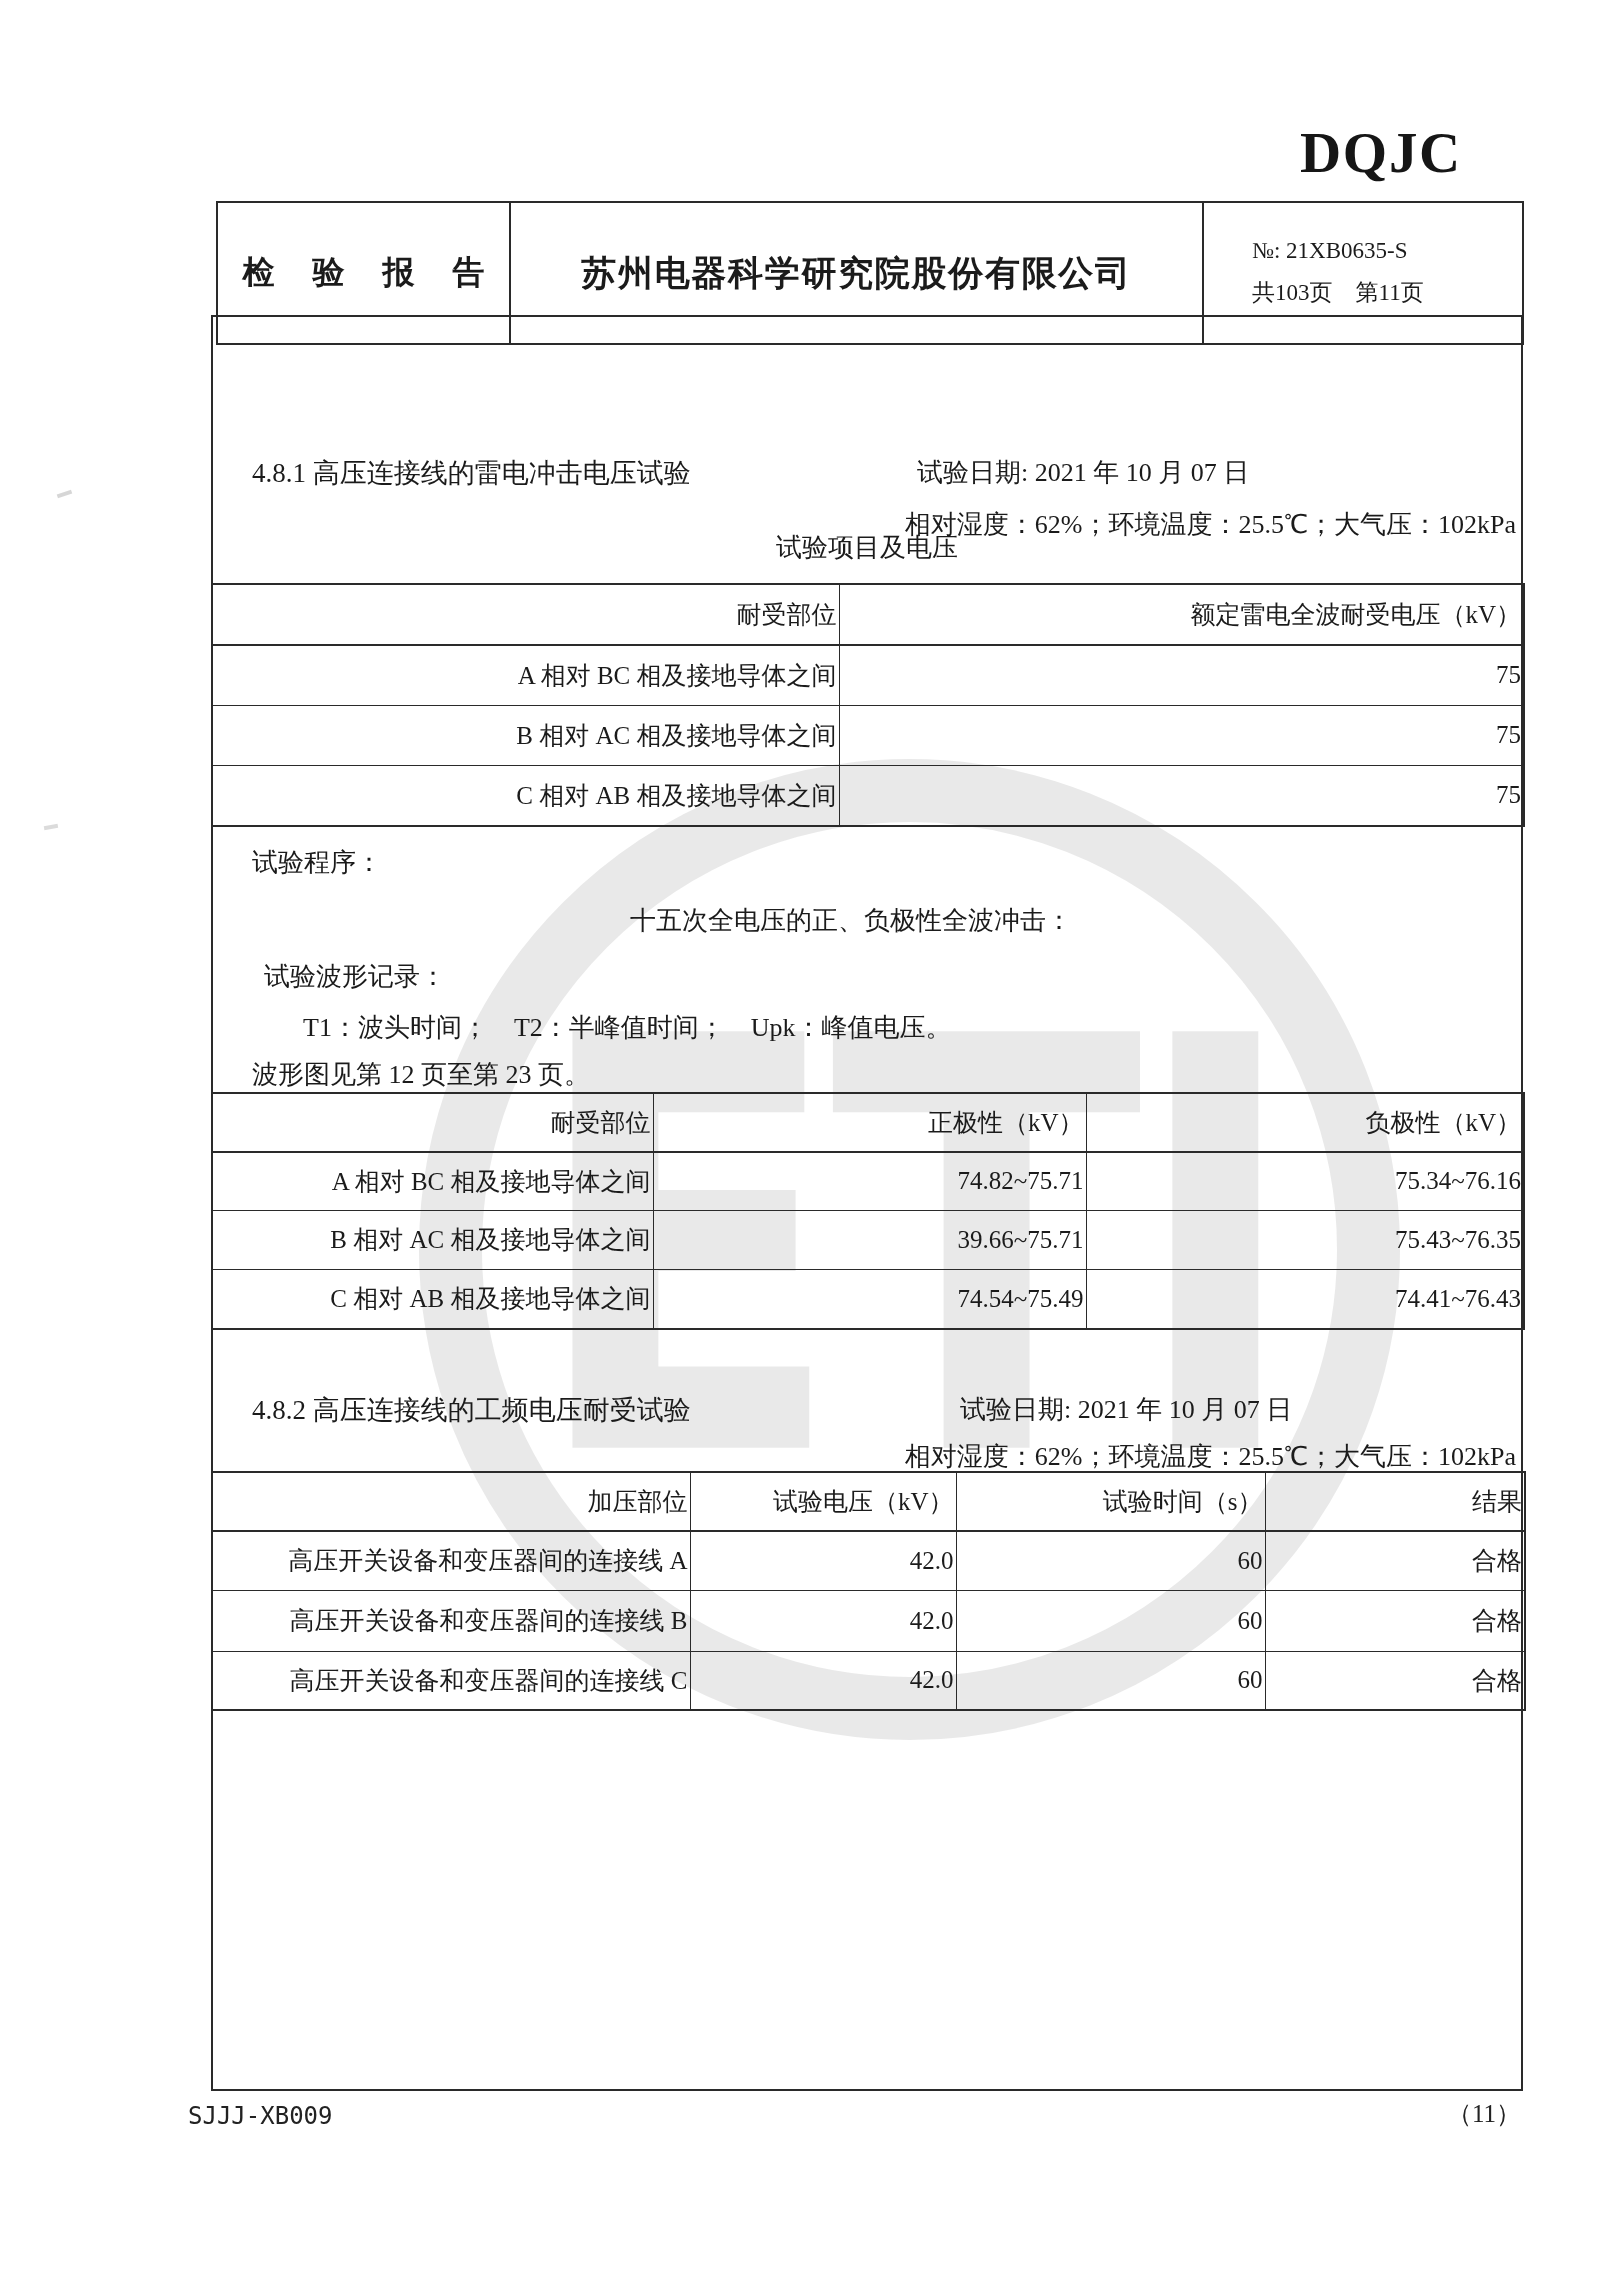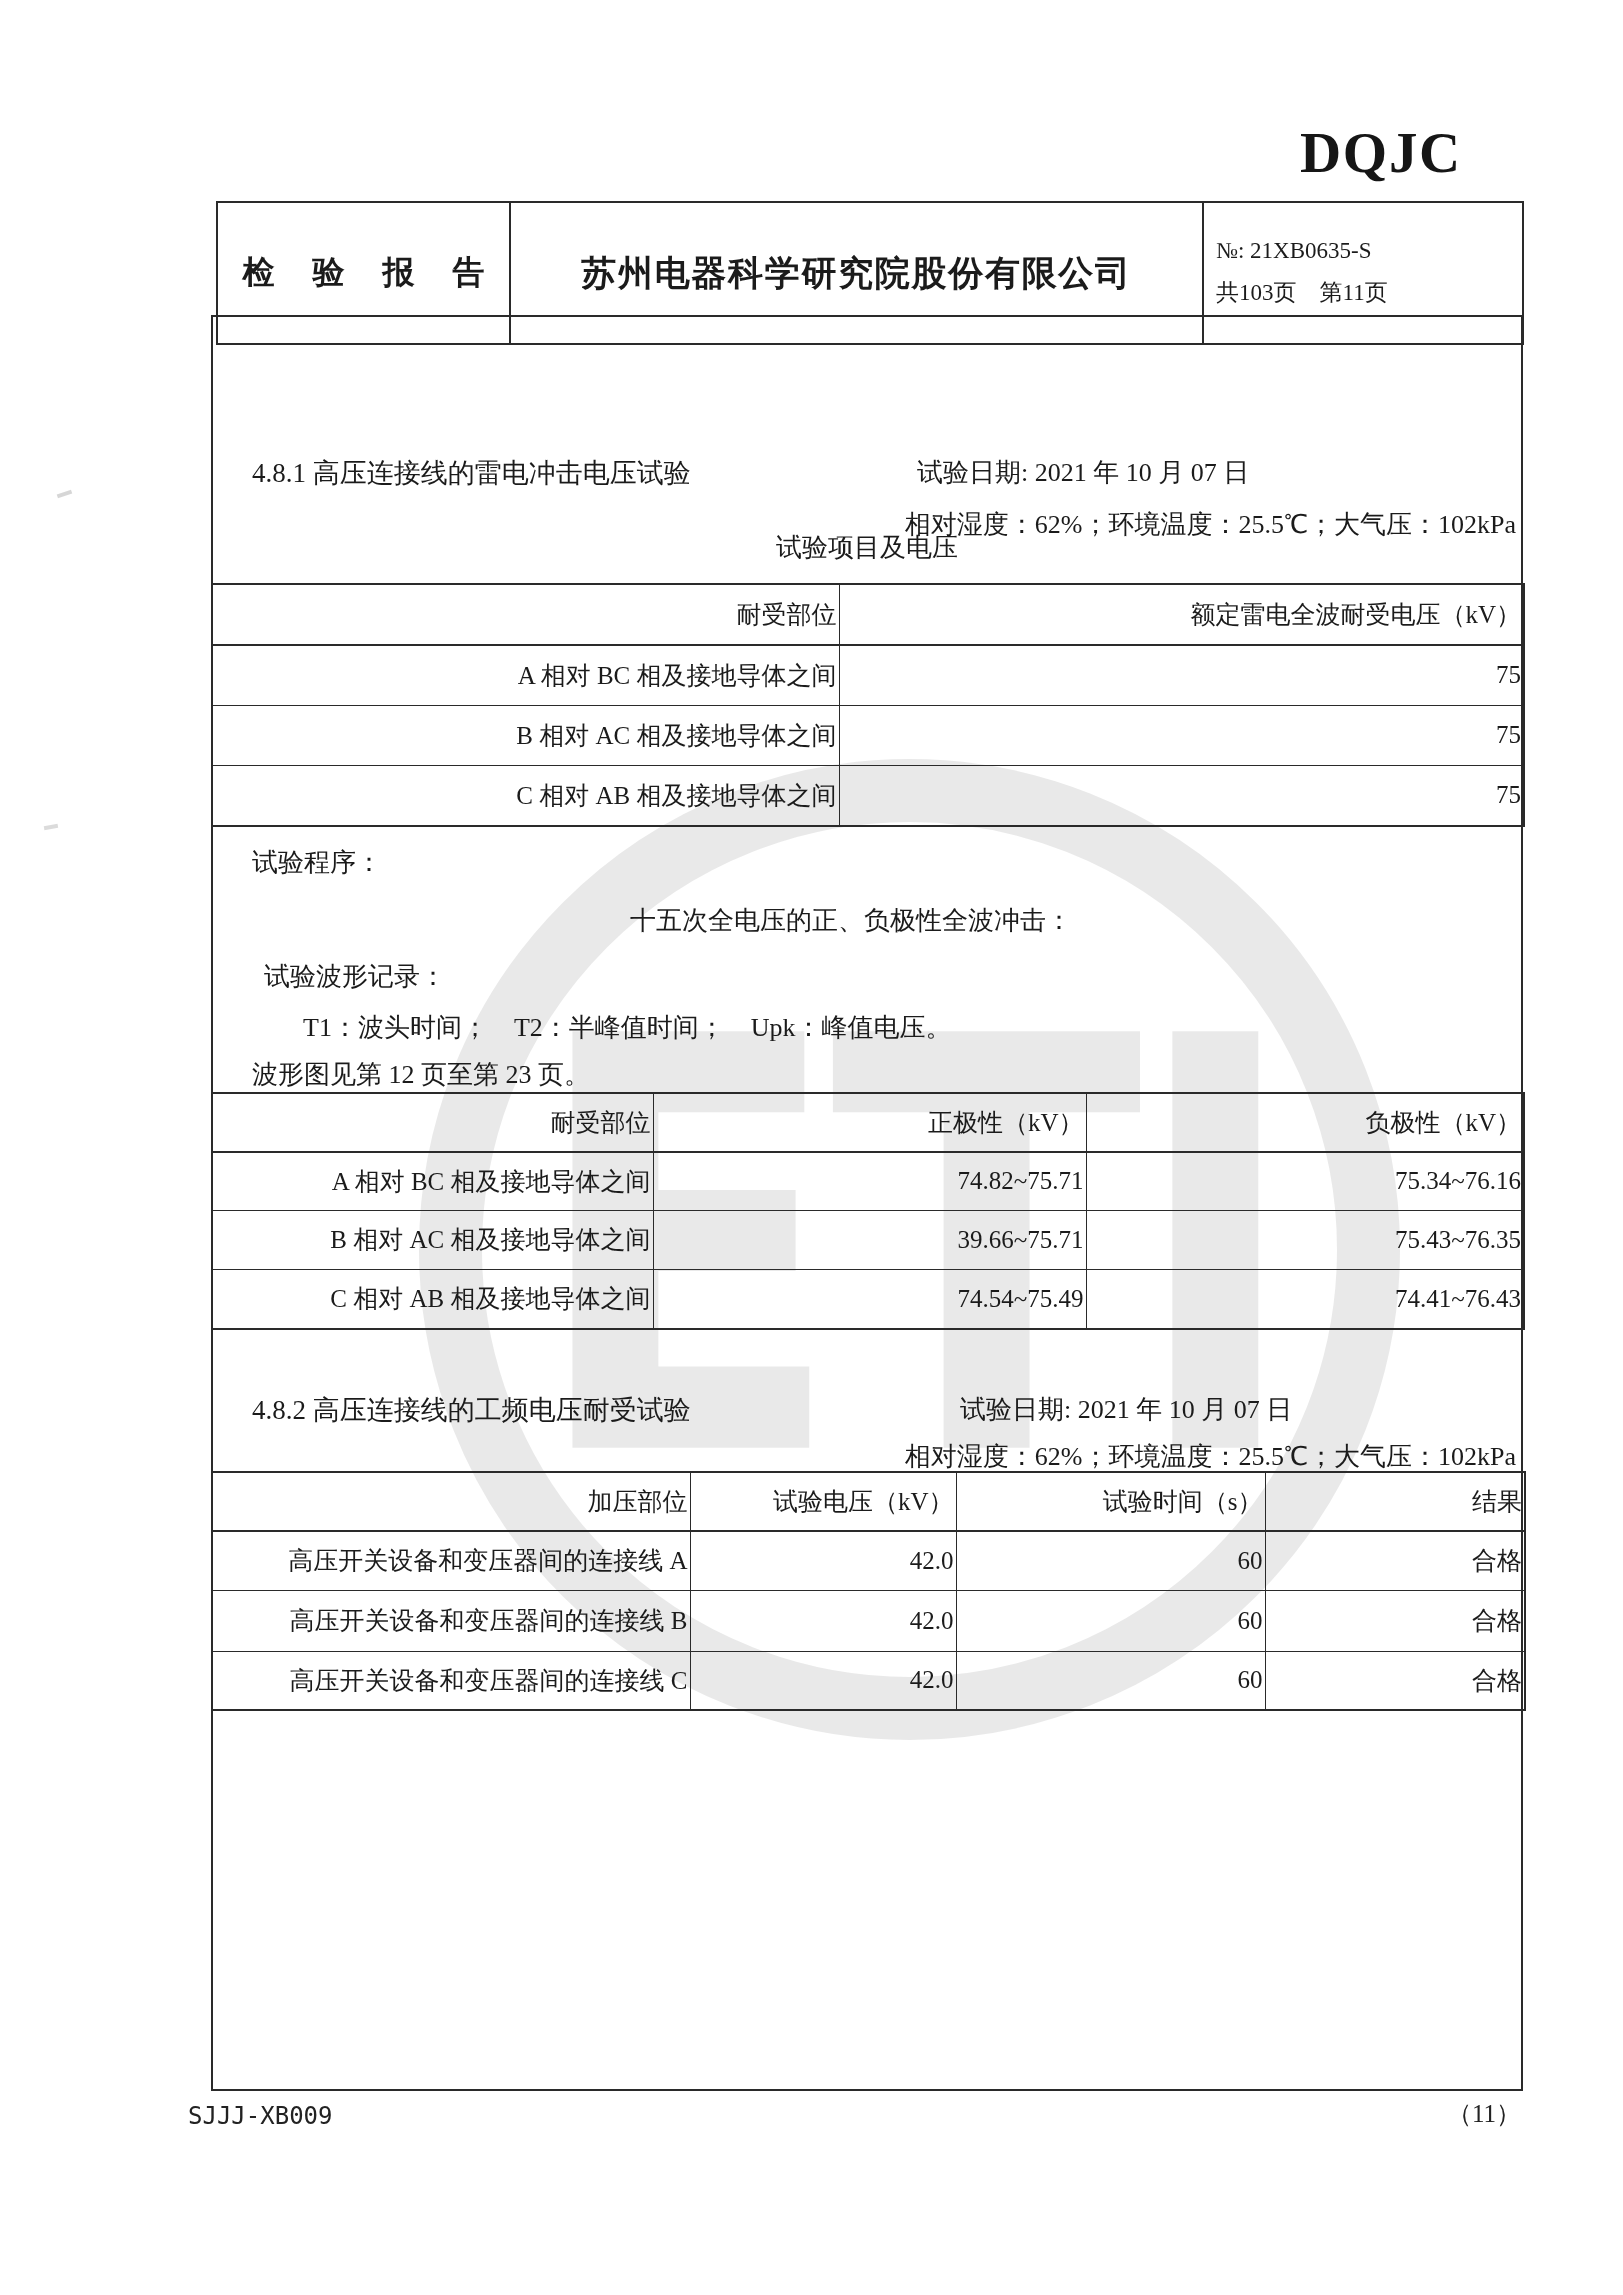--- a/index.html
+++ b/index.html
@@ -39,21 +39,21 @@
     font-size:32px; font-weight:600; letter-spacing:15px; padding-left:15px;
   }
   .hdr-c2 {
     flex:1; border-right:2.5px solid #2a2a2a; box-sizing:border-box;
     display:flex; align-items:center; justify-content:center;
     font-family:"Liberation Sans", sans-serif; font-weight:700;
     font-size:35px; letter-spacing:1.7px;
   }
   .hdr-c3 {
     width:318px; box-sizing:border-box; display:flex; flex-direction:column;
-    justify-content:center; gap:13.5px; padding-left:12px; font-size:23px;
+    justify-content:center; gap:13.5px; padding-left:48px; font-size:23px;
   }
   
   .main-box {
     position:absolute; left:211px; top:315px; width:1312px; height:1776px;
     border:2.5px solid #2a2a2a; box-sizing:border-box; z-index:1;
     background:transparent;
   }
   
   .line { position:absolute; font-size:26px; white-space:pre; z-index:2; color:#1b1b1b; }
   .center-title { left:211px; width:1312px; text-align:center; }

